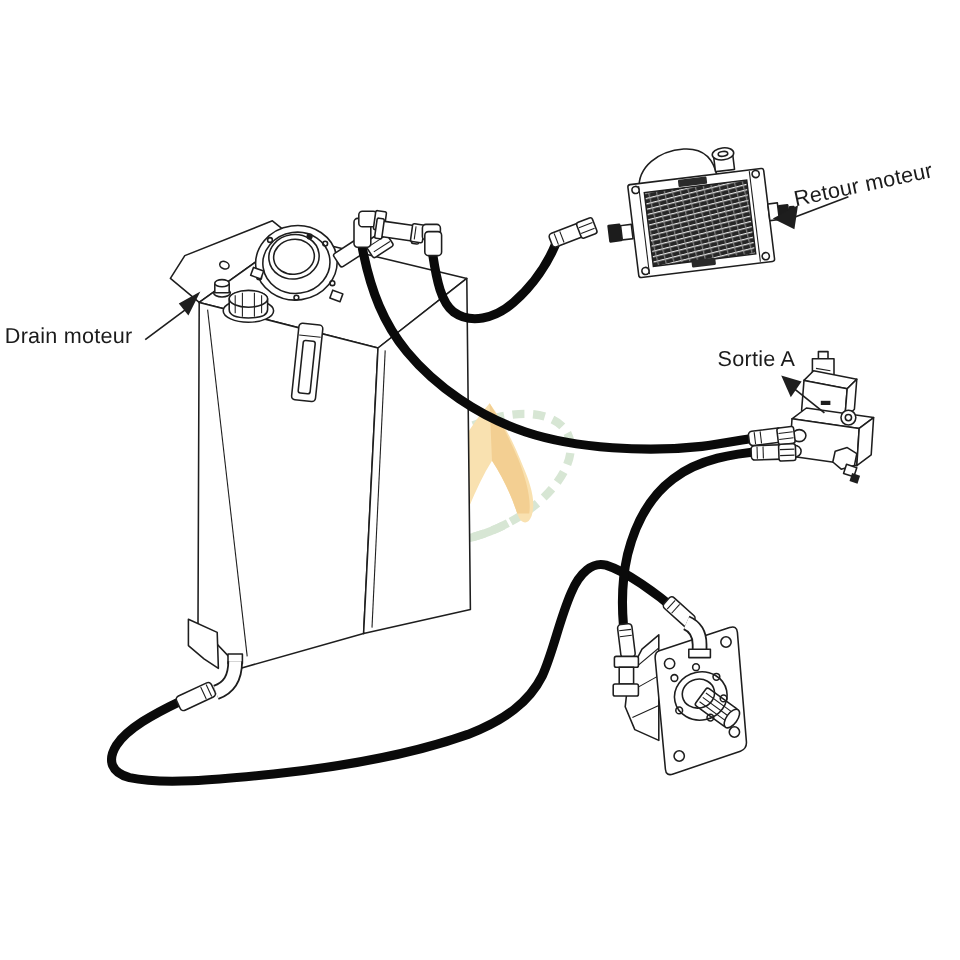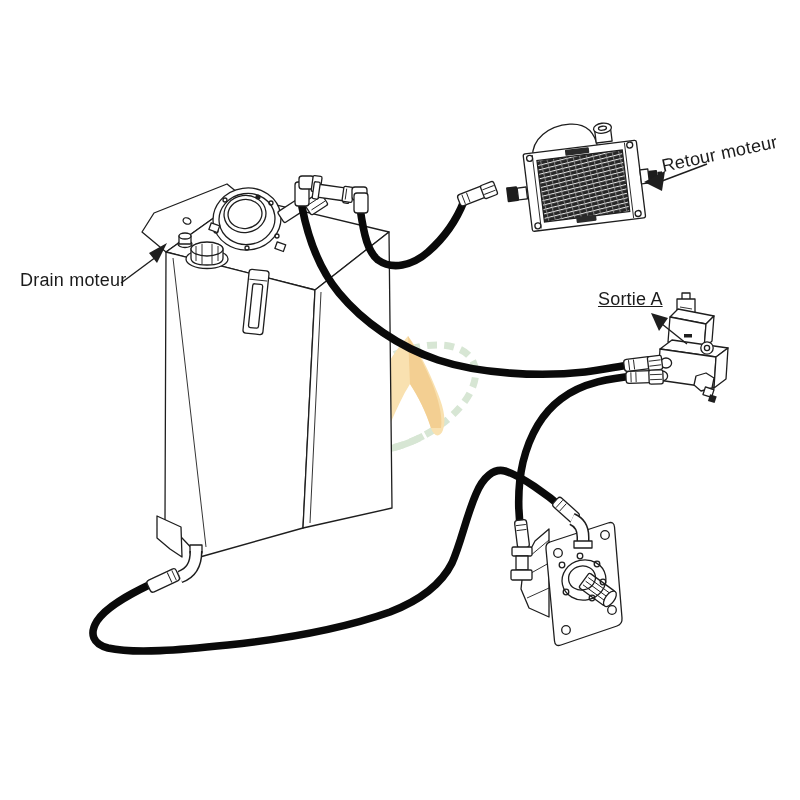--- a/index.html
+++ b/index.html
@@ -286,17 +286,17 @@
   <g>
     <line x1="662" y1="181" x2="707" y2="164" class="leader"></line>
     <polygon class="arrow" points="644,182 665,171 662,191"></polygon>
   </g>
   <g>
     <line x1="662" y1="324" x2="687" y2="344" class="leader"></line>
     <polygon class="arrow" points="651,313 668,318 659,331"></polygon>
   </g>
 </svg>
 
-<div class="diagram-label" id="drain-label" style="left:20px;top:270px;">Drain moteur</div>
+<div class="diagram-label" id="drain-label" style="left:4px;top:270px;">Drain moteur</div>
 <div class="diagram-label" id="retour-label" style="left:662px;top:156px;">Retour moteur</div>
-<div class="diagram-label" id="sortie-label" style="left:598px;top:289px;text-decoration:underline;">Sortie A</div>
+<div class="diagram-label" id="sortie-label" style="left:598px;top:289px;">Sortie A</div>
 
 </div>
 
 </body></html>

